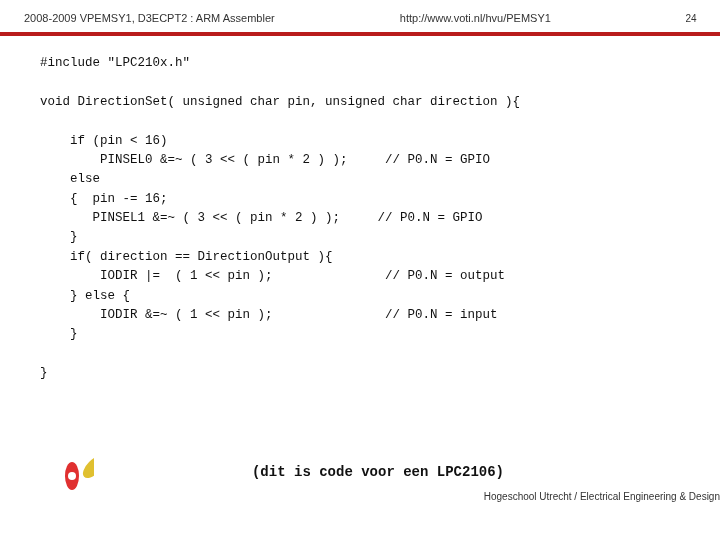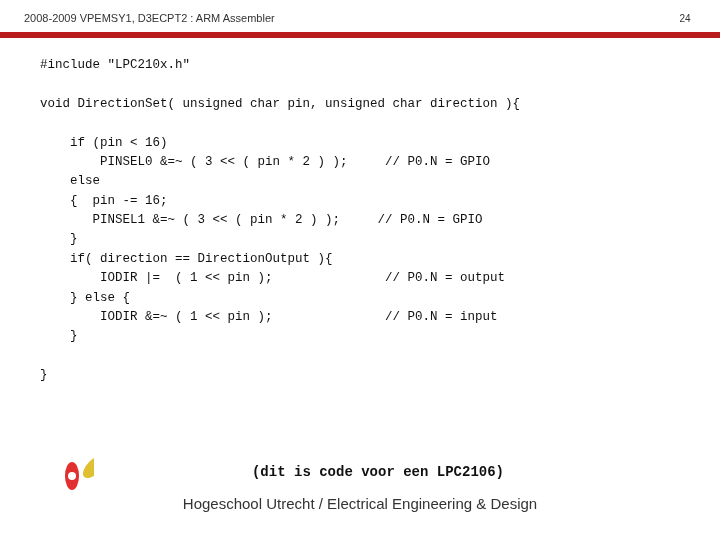--- a/index.html
+++ b/index.html
@@ -10,22 +10,22 @@
       background: #ffffff;
       font-family: Arial, sans-serif;
       overflow: hidden;
       position: relative;
     }
 
     .header {
       display: flex;
       justify-content: space-between;
       align-items: center;
-      padding: 12px 20px 8px 24px;
-      border-bottom: 6px solid #b91c1c;
+      padding: 12px 14px 8px 24px;
+      border-bottom: 4px solid #b91c1c;
     }
 
     .header-left {
       font-size: 11px;
       color: #333;
     }
 
     .header-center {
       font-size: 11px;
       color: #333;
@@ -63,43 +63,44 @@
     .caption-text {
       font-family: 'Courier New', Courier, monospace;
       font-weight: bold;
       font-size: 14px;
       color: #111;
       margin-left: 36px;
     }
 
     .footer-text {
       position: absolute;
-      bottom: 28px;
+      bottom: 38px;
       left: 0;
       right: 0;
-      text-align: center;
-      font-size: 15px;
+      text-align: right;
+      font-size: 10px;
       color: #333;
     }
 
     .logo {
       position: absolute;
       bottom: 42px;
       left: 50px;
       width: 44px;
       height: 44px;
     }
 
     
   </style>
 </head>
 <body>
 
 <div class="header">
   <span class="header-left">2008-2009 VPEMSY1, D3ECPT2 : ARM Assembler</span>
+  <span class="header-center">http://www.voti.nl/hvu/PEMSY1</span>
   <span class="header-right">24</span>
 </div>
 
 <div class="main-content">
   <div class="code-block" id="code-container">#include "LPC210x.h"
 
 void DirectionSet( unsigned char pin, unsigned char direction ){
 
     if (pin &lt; 16)
         PINSEL0 &amp;=~ ( 3 &lt;&lt; ( pin * 2 ) );     // P0.N = GPIO

